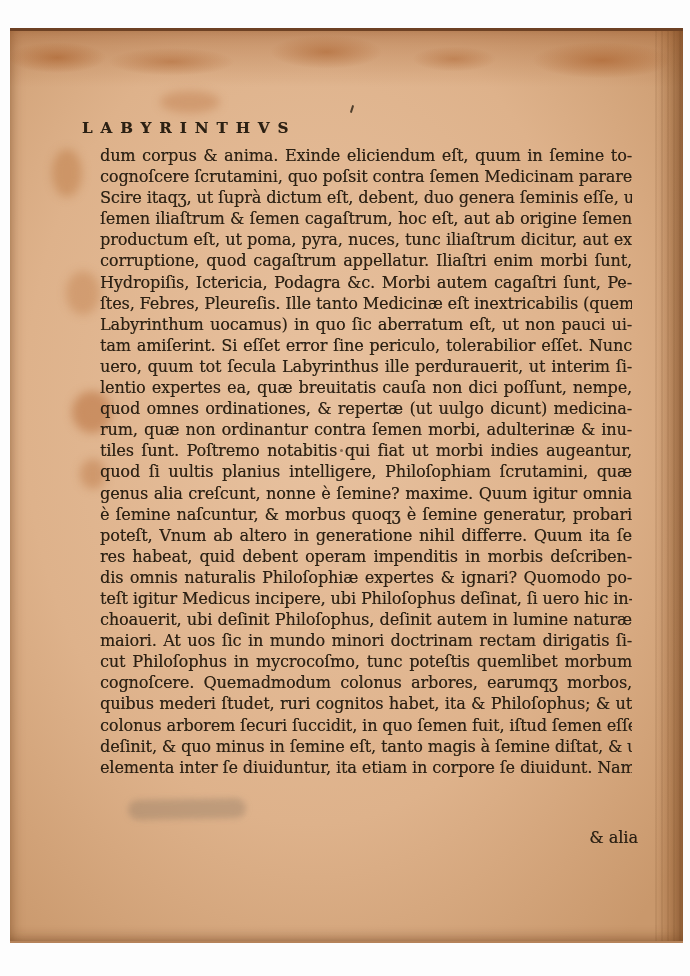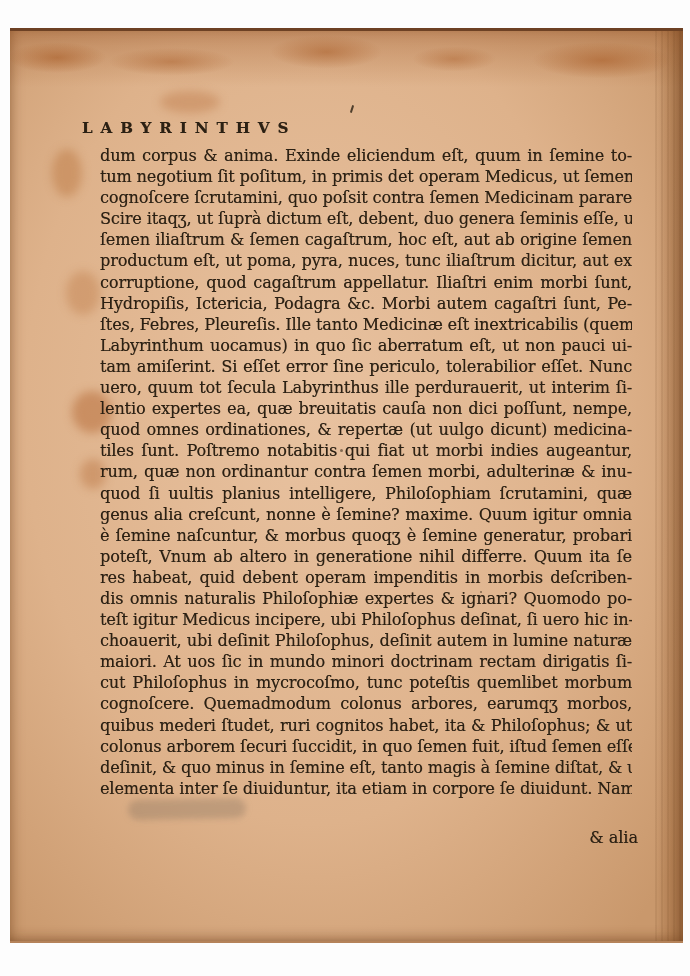--- a/index.html
+++ b/index.html
@@ -122,35 +122,34 @@
   <div class="speck s1"></div>
   <div class="speck s2"></div>
   <div class="speck s3"></div>
   <div class="speck s4"></div>
   <div class="stray-mark"></div>
 
   <div class="running-head">LABYRINTHVS</div>
 
   <div class="text-block">
       <div class="tline">dum corpus &amp; anima. Exinde eliciendum eſt, quum in ſemine to-</div>
-      <div class="tline">tum negotium ſit poſitum, in primis det operam Medicus, ut ſemen</div>
       <div class="tline">cognoſcere ſcrutamini, quo poſsit contra ſemen Medicinam parare.</div>
       <div class="tline">Scire itaqʒ, ut ſuprà dictum eſt, debent, duo genera ſeminis eſſe, ut</div>
       <div class="tline">ſemen iliaſtrum &amp; ſemen cagaſtrum, hoc eſt, aut ab origine ſemen</div>
       <div class="tline">productum eſt, ut poma, pyra, nuces, tunc iliaſtrum dicitur, aut ex</div>
       <div class="tline">corruptione, quod cagaſtrum appellatur. Iliaſtri enim morbi ſunt,</div>
       <div class="tline">Hydropiſis, Ictericia, Podagra &amp;c. Morbi autem cagaſtri ſunt, Pe-</div>
       <div class="tline">ſtes, Febres, Pleureſis. Ille tanto Medicinæ eſt inextricabilis (quem</div>
       <div class="tline">Labyrinthum uocamus) in quo ſic aberratum eſt, ut non pauci ui-</div>
       <div class="tline">tam amiſerint. Si eſſet error ſine periculo, tolerabilior eſſet. Nunc</div>
       <div class="tline">uero, quum tot ſecula Labyrinthus ille perdurauerit, ut interim ſi-</div>
       <div class="tline">lentio expertes ea, quæ breuitatis cauſa non dici poſſunt, nempe,</div>
       <div class="tline">quod omnes ordinationes, &amp; repertæ (ut uulgo dicunt) medicina-</div>
+      <div class="tline">rum, quæ non ordinantur contra ſemen morbi, adulterinæ &amp; inu-</div>
       <div class="tline">tiles ſunt. Poſtremo notabitis qui fiat ut morbi indies augeantur,</div>
-      <div class="tline">rum, quæ non ordinantur contra ſemen morbi, adulterinæ &amp; inu-</div>
       <div class="tline">quod ſi uultis planius intelligere, Philoſophiam ſcrutamini, quæ</div>
       <div class="tline">genus alia creſcunt, nonne è ſemine? maxime. Quum igitur omnia</div>
       <div class="tline">è ſemine naſcuntur, &amp; morbus quoqʒ è ſemine generatur, probari</div>
       <div class="tline">poteſt, Vnum ab altero in generatione nihil differre. Quum ita ſe</div>
       <div class="tline">res habeat, quid debent operam impenditis in morbis deſcriben-</div>
       <div class="tline">dis omnis naturalis Philoſophiæ expertes &amp; ignari? Quomodo po-</div>
       <div class="tline">teſt igitur Medicus incipere, ubi Philoſophus deſinat, ſi uero hic in-</div>
       <div class="tline">choauerit, ubi deſinit Philoſophus, deſinit autem in lumine naturæ</div>
       <div class="tline">maiori. At uos ſic in mundo minori doctrinam rectam dirigatis ſi-</div>
       <div class="tline">cut Philoſophus in mycrocoſmo, tunc poteſtis quemlibet morbum</div>

